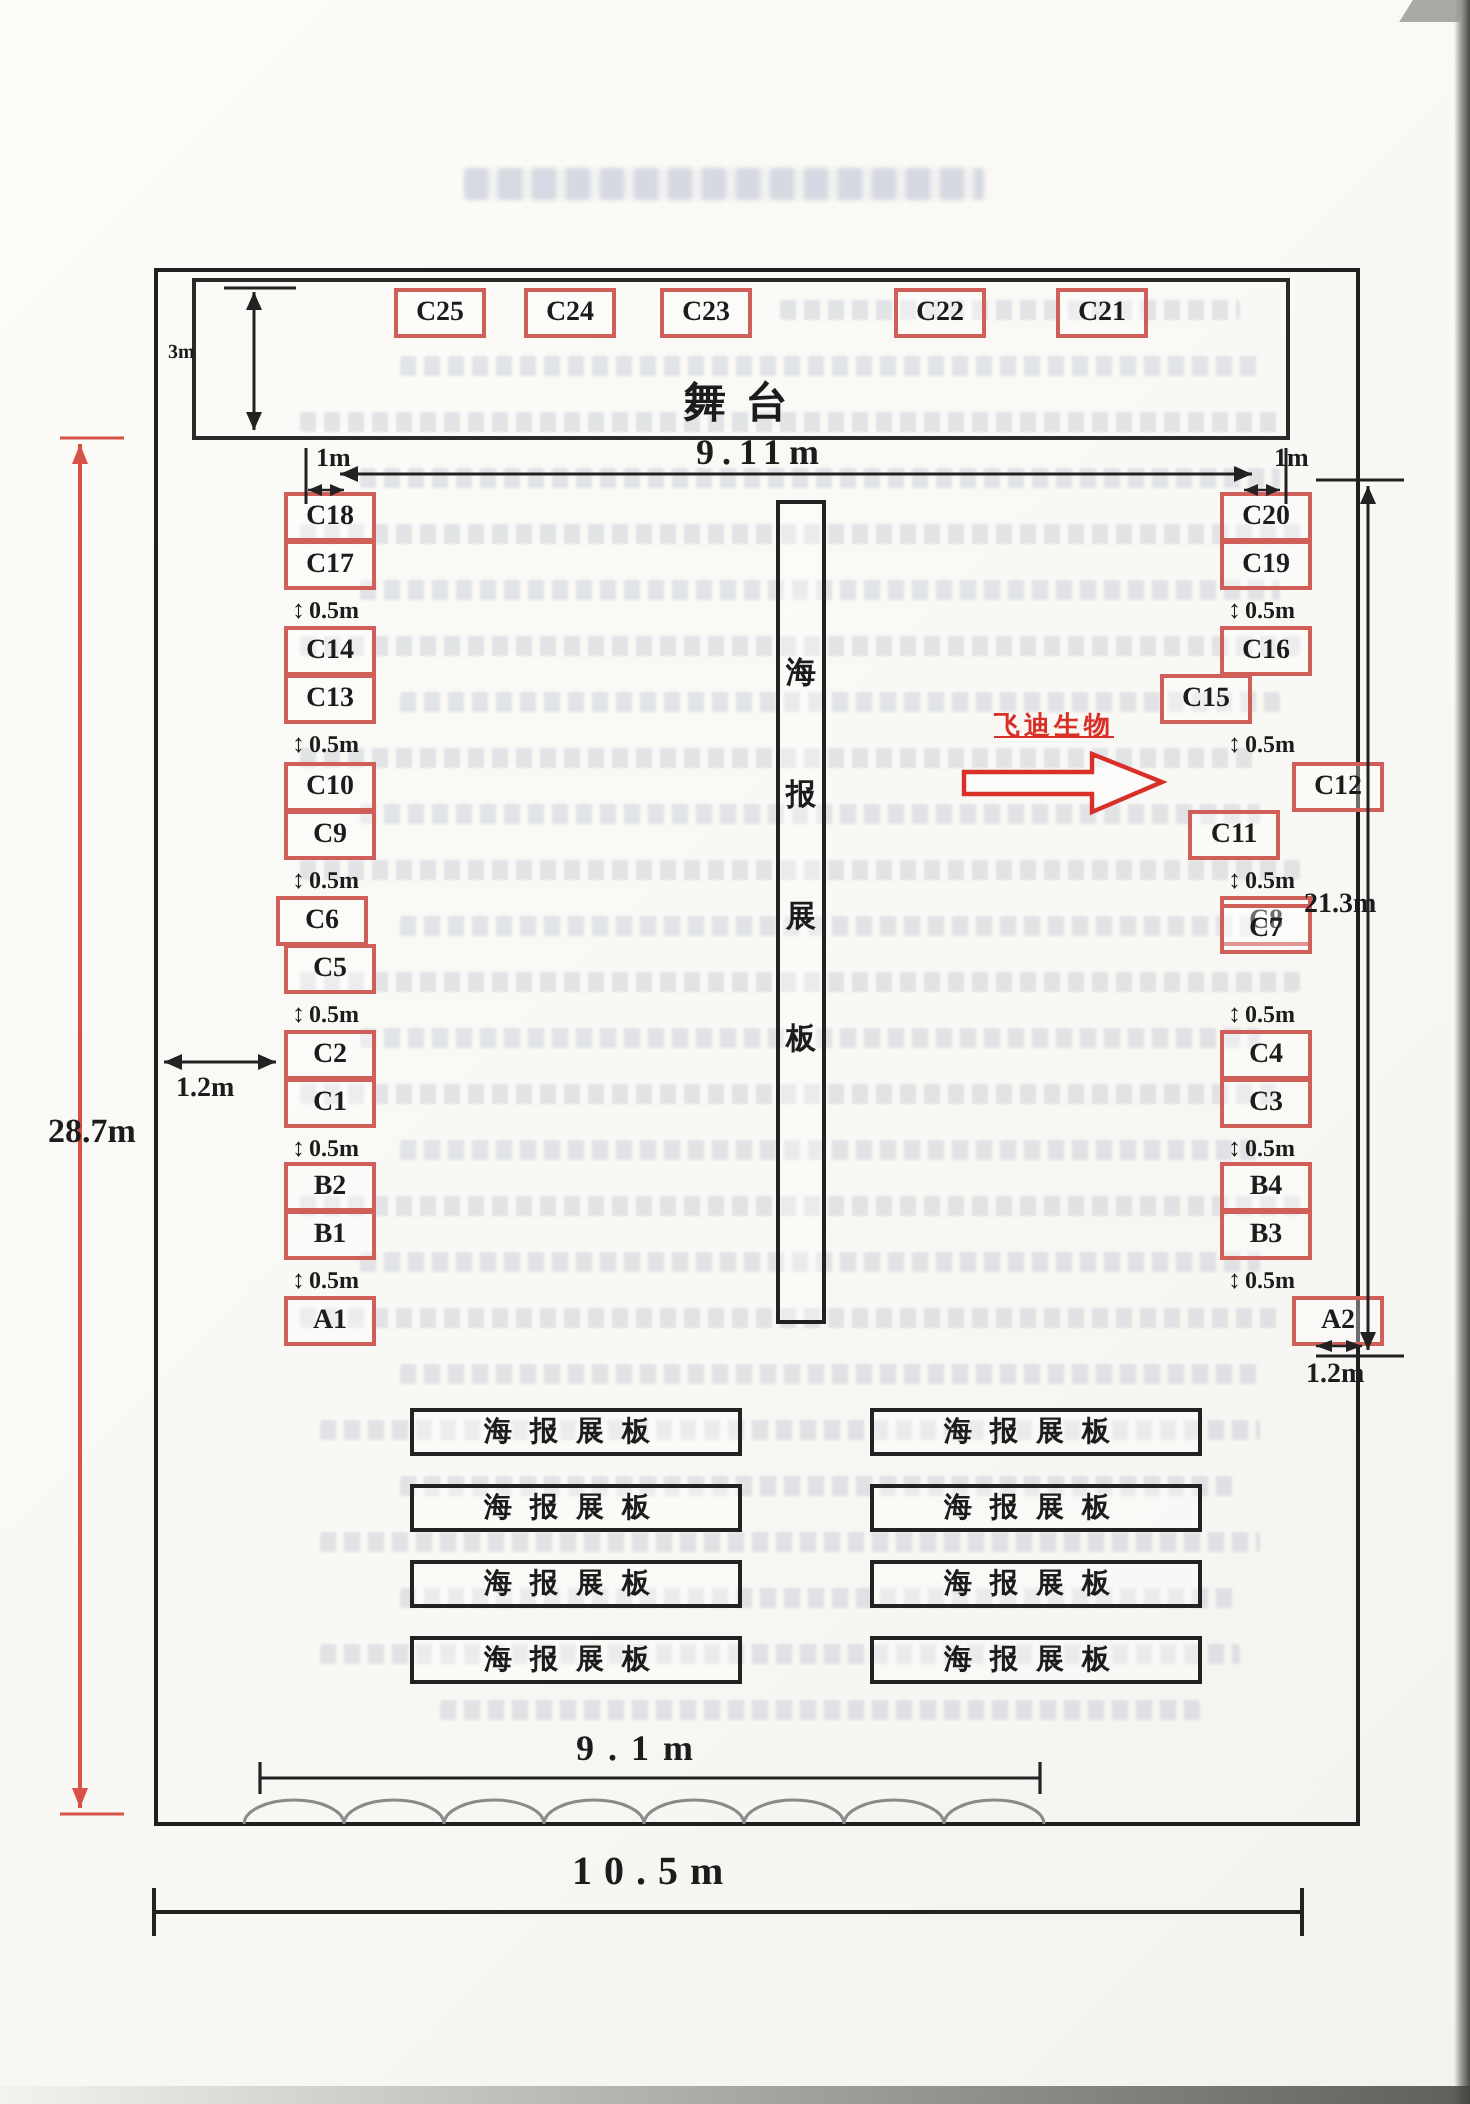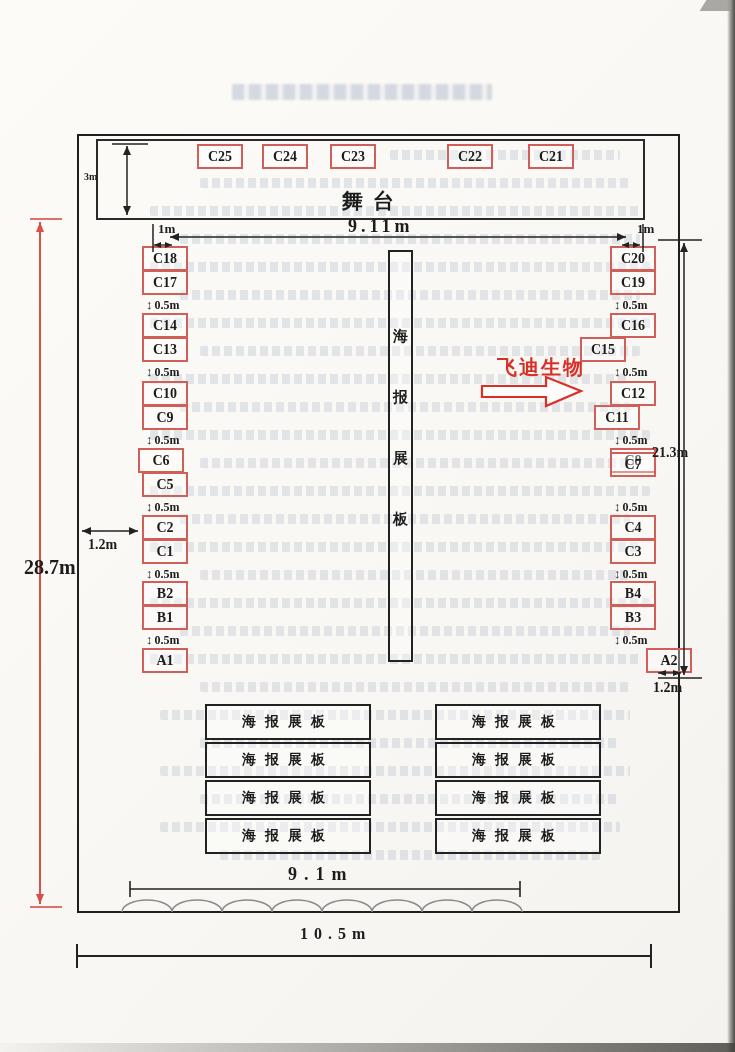--- a/index.html
+++ b/index.html
@@ -27,27 +27,27 @@
   .booth { position:absolute; width:46px; height:25px; border:2px solid #cf5f58;
            display:flex; align-items:center; justify-content:center;
            font-weight:700; font-size:14px; z-index:2; background:rgba(255,255,255,.35); }
   .gap { position:absolute; display:flex; align-items:center; gap:2px;
          font-weight:700; font-size:12px; z-index:3; }
   .gap .ga { font-size:13px; font-weight:700; }
   .cboard { position:absolute; left:388px; top:250px; width:25px; height:412px;
             border:2px solid #222; z-index:2; display:flex; flex-direction:column;
             align-items:center; padding-top:75px; gap:42px; font-size:15px; font-weight:700;
             background:rgba(255,255,255,.3); }
-  .pboard { position:absolute; width:166px; height:36px; border:2px solid #222;
+  .pboard { position:absolute; width:166px; height:24px; border:2px solid #222;
             display:flex; align-items:center; justify-content:center;
             font-size:14px; font-weight:700; letter-spacing:9px; z-index:2;
             background:rgba(255,255,255,.35); }
   .dim { position:absolute; font-weight:700; z-index:3; white-space:nowrap; }
   .anno { position:absolute; left:497px; top:354px; color:#d83028; font-weight:700;
-          font-size:20px; letter-spacing:2px; z-index:3; }
+          font-size:13px; letter-spacing:2px; z-index:3;text-decoration:underline; }
   .overlay { position:absolute; left:0; top:0; z-index:2; pointer-events:none; }
   .edge-right { position:absolute; right:0; top:0; width:8px; height:100%; z-index:5;
                 background:linear-gradient(to right, rgba(180,180,175,0), #9a9892 45%, #4c4a45); }
   .edge-bottom { position:absolute; left:0; bottom:0; width:100%; height:9px; z-index:5;
                  background:linear-gradient(to right, rgba(160,158,150,.05), rgba(70,68,62,.85)); }
   .corner-tr { position:absolute; left:703px; top:0; width:30px; height:11px; z-index:5;
                background:#8f8d88; transform:skewX(-32deg); opacity:.75; }
 </style>
 </head>
 <body>
@@ -104,21 +104,21 @@
   <div class="booth" style="left:142px;top:515px">C2</div>
   <div class="booth" style="left:142px;top:539px">C1</div>
   <div class="booth" style="left:142px;top:581px">B2</div>
   <div class="booth" style="left:142px;top:605px">B1</div>
   <div class="booth" style="left:142px;top:648px">A1</div>
 
   <div class="booth" style="left:610px;top:246px">C20</div>
   <div class="booth" style="left:610px;top:270px">C19</div>
   <div class="booth" style="left:610px;top:313px">C16</div>
   <div class="booth" style="left:580px;top:337px">C15</div>
-  <div class="booth" style="left:610px;top:381px">C12</div>
+  <div class="booth" style="left:646px;top:381px">C12</div>
   <div class="booth" style="left:594px;top:405px">C11</div>
   <div class="booth" style="left:610px;top:448px">C8</div>
   <div class="booth" style="left:610px;top:452px">C7</div>
   <div class="booth" style="left:610px;top:515px">C4</div>
   <div class="booth" style="left:610px;top:539px">C3</div>
   <div class="booth" style="left:610px;top:581px">B4</div>
   <div class="booth" style="left:610px;top:605px">B3</div>
   <div class="booth" style="left:646px;top:648px">A2</div>
 
   <div class="gap" style="left:146px;top:297px">
@@ -187,25 +187,25 @@
   <div class="pboard" style="left:435px;top:704px">海报展板</div>
   <div class="pboard" style="left:435px;top:742px">海报展板</div>
   <div class="pboard" style="left:435px;top:780px">海报展板</div>
   <div class="pboard" style="left:435px;top:818px">海报展板</div>
 
   <div class="dim" style="left:84px;top:171px;font-size:10px">3m</div>
   <div class="dim" style="left:158px;top:221px;font-size:13px">1m</div>
   <div class="dim" style="left:637px;top:221px;font-size:13px">1m</div>
   <div class="dim" style="left:348px;top:216px;font-size:18px;letter-spacing:4px">9.11m</div>
   <div class="dim" style="left:652px;top:445px;font-size:14px">21.3m</div>
-  <div class="dim" style="left:24px;top:556px;font-size:20px">28.7m</div>
+  <div class="dim" style="left:24px;top:556px;font-size:17px">28.7m</div>
   <div class="dim" style="left:88px;top:537px;font-size:14px">1.2m</div>
   <div class="dim" style="left:653px;top:680px;font-size:14px">1.2m</div>
   <div class="dim" style="left:288px;top:864px;font-size:18px;letter-spacing:7px">9.1m</div>
-  <div class="dim" style="left:300px;top:925px;font-size:16px;letter-spacing:6px">10.5m</div>
+  <div class="dim" style="left:286px;top:925px;font-size:20px;letter-spacing:6px">10.5m</div>
 
   <svg class="overlay" width="735" height="1052" viewBox="0 0 735 1052">
 
     <line x1="127" y1="146" x2="127" y2="215" stroke="#222" stroke-width="1.5"></line>
     <polygon points="127,146 123,155 131,155" fill="#222"></polygon>
     <polygon points="127,215 123,206 131,206" fill="#222"></polygon>
     <line x1="112" y1="144" x2="148" y2="144" stroke="#222" stroke-width="1.5"></line>
 
     <line x1="170" y1="237" x2="626" y2="237" stroke="#222" stroke-width="1.5"></line>
     <polygon points="170,237 179,233 179,241" fill="#222"></polygon>

